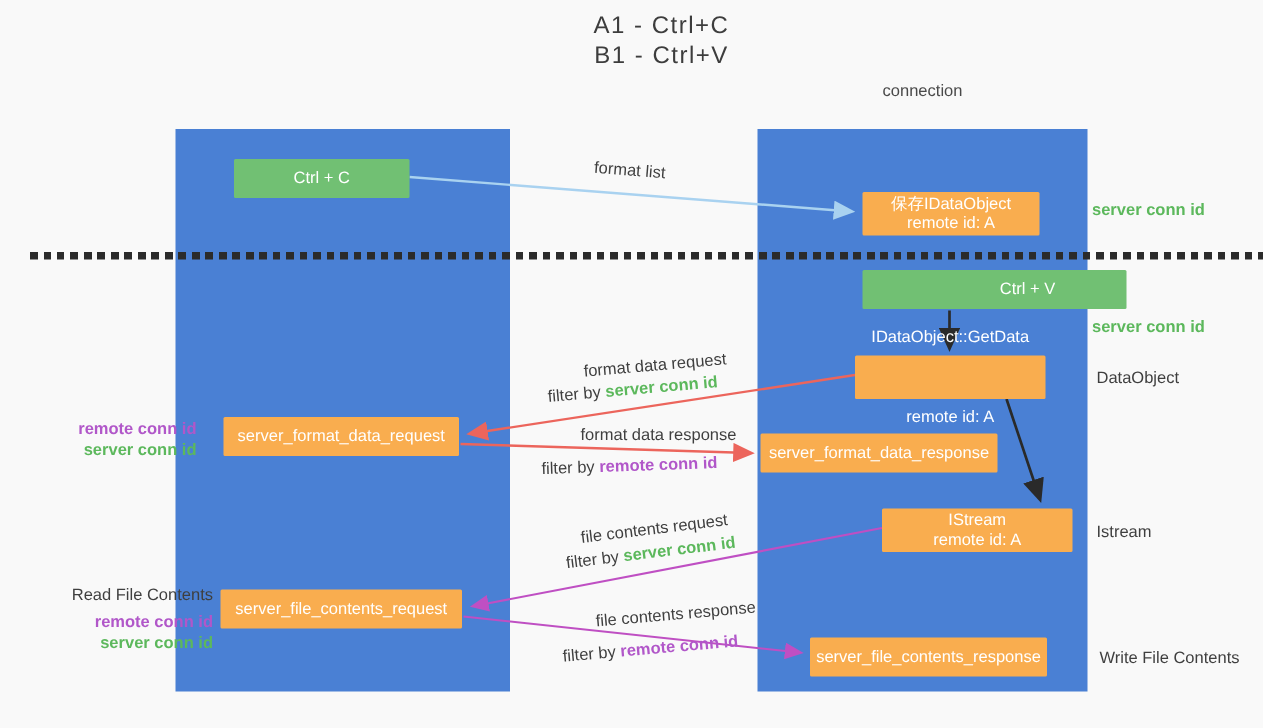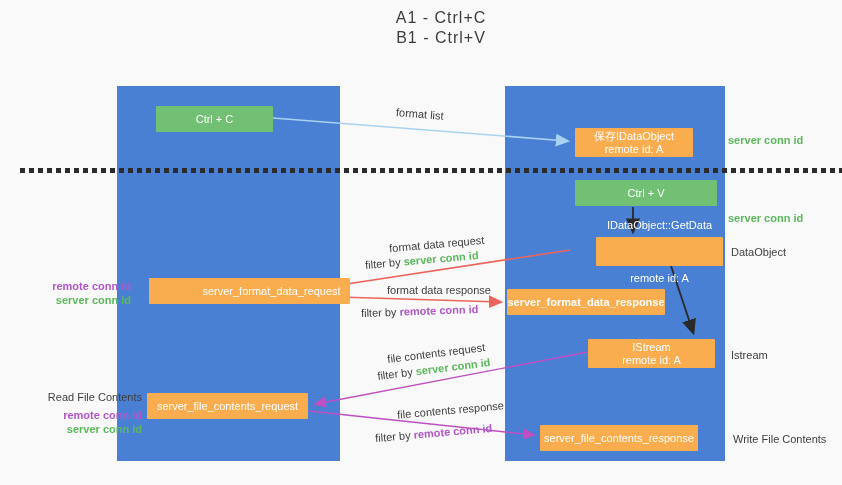--- a/index.html
+++ b/index.html
@@ -28,20 +28,21 @@
 <div class="stage">
 
   <div class="title">
     <div>A1 - Ctrl+C</div>
     <div>B1 - Ctrl+V</div>
   </div>
 
   <div class="col-header" style="left:97px;top:55px;width:223px;">
   </div>
   <div class="col-header" style="left:485px;top:55px;width:220px;">
+    <div>connection</div>
   </div>
 
   <div class="column" style="left:97px;top:86px;width:223px;height:375px;"></div>
   <div class="column" style="left:485px;top:86px;width:220px;height:375px;"></div>
 
   <div class="dotted-line"></div>
 
   <svg class="arrows" width="842" height="485" viewBox="0 0 842 485">
     <defs>
       <marker id="m-blue" markerWidth="9" markerHeight="8" refX="7" refY="4" orient="auto">
@@ -68,34 +69,34 @@
 
   <div class="box green-box" style="left:136px;top:106px;width:117px;height:26px;">
     <span>Ctrl + C</span>
   </div>
 
   <div class="box orange" style="left:555px;top:128px;width:118px;height:29px;">
     <span>保存IDataObject</span>
     <span>remote id: A</span>
   </div>
 
-  <div class="box green-box" style="left:555px;top:180px;width:142px;height:26px;">
+  <div class="box green-box" style="left:555px;top:180px;width:132px;height:26px;padding-left:44px;">
     <span>Ctrl + V</span>
   </div>
 
-  <div class="box orange" style="left:576px;top:237px;width:127px;height:29px;gap:40px;">
+  <div class="box orange" style="left:550px;top:237px;width:127px;height:29px;gap:40px;">
     <span>IDataObject::GetData</span>
     <span>remote id: A</span>
   </div>
 
-  <div class="box orange" style="left:129px;top:278px;width:157px;height:26px;padding-left:44px;">
+  <div class="box orange" style="left:129px;top:278px;width:157px;height:26px;">
     <span>server_format_data_request</span>
   </div>
 
-  <div class="box orange" style="left:487px;top:289px;width:158px;height:26px;font-weight:bold;">
+  <div class="box orange" style="left:487px;top:289px;width:158px;height:26px;">
     <span>server_format_data_response</span>
   </div>
 
   <div class="box orange" style="left:568px;top:339px;width:127px;height:29px;">
     <span>IStream</span>
     <span>remote id: A</span>
   </div>
 
   <div class="box orange" style="left:520px;top:425px;width:158px;height:26px;">
     <span>server_file_contents_response</span>

